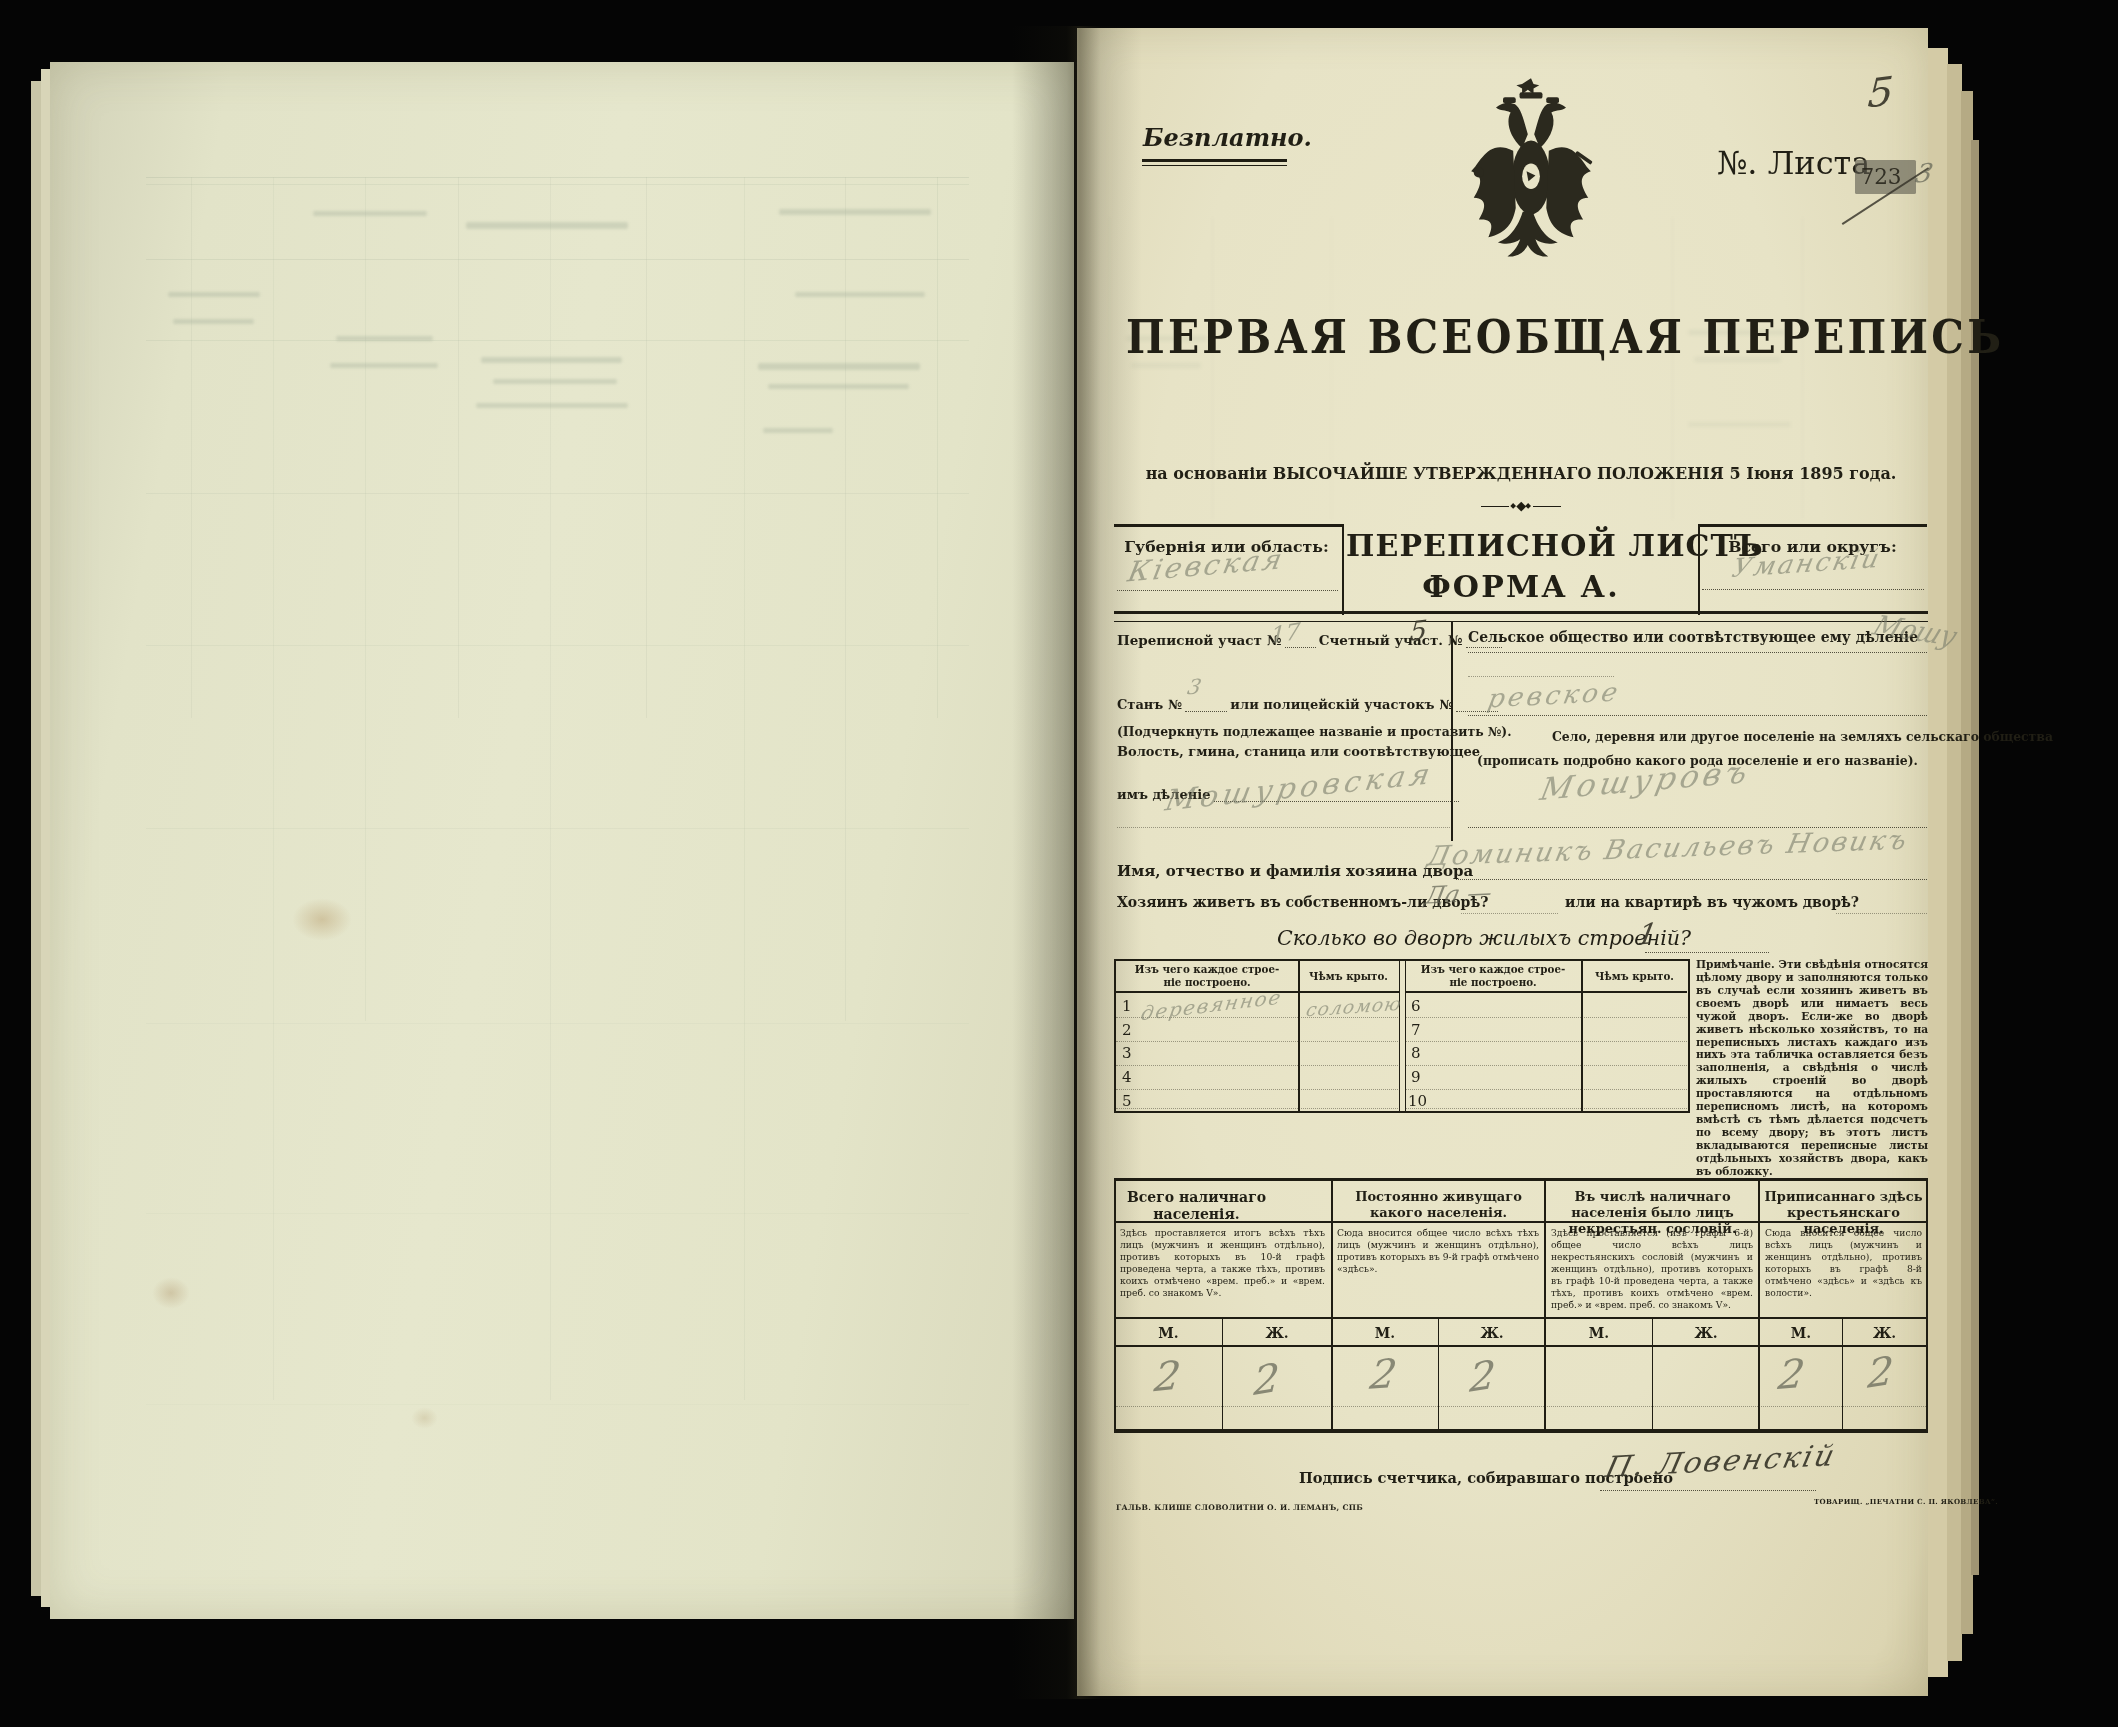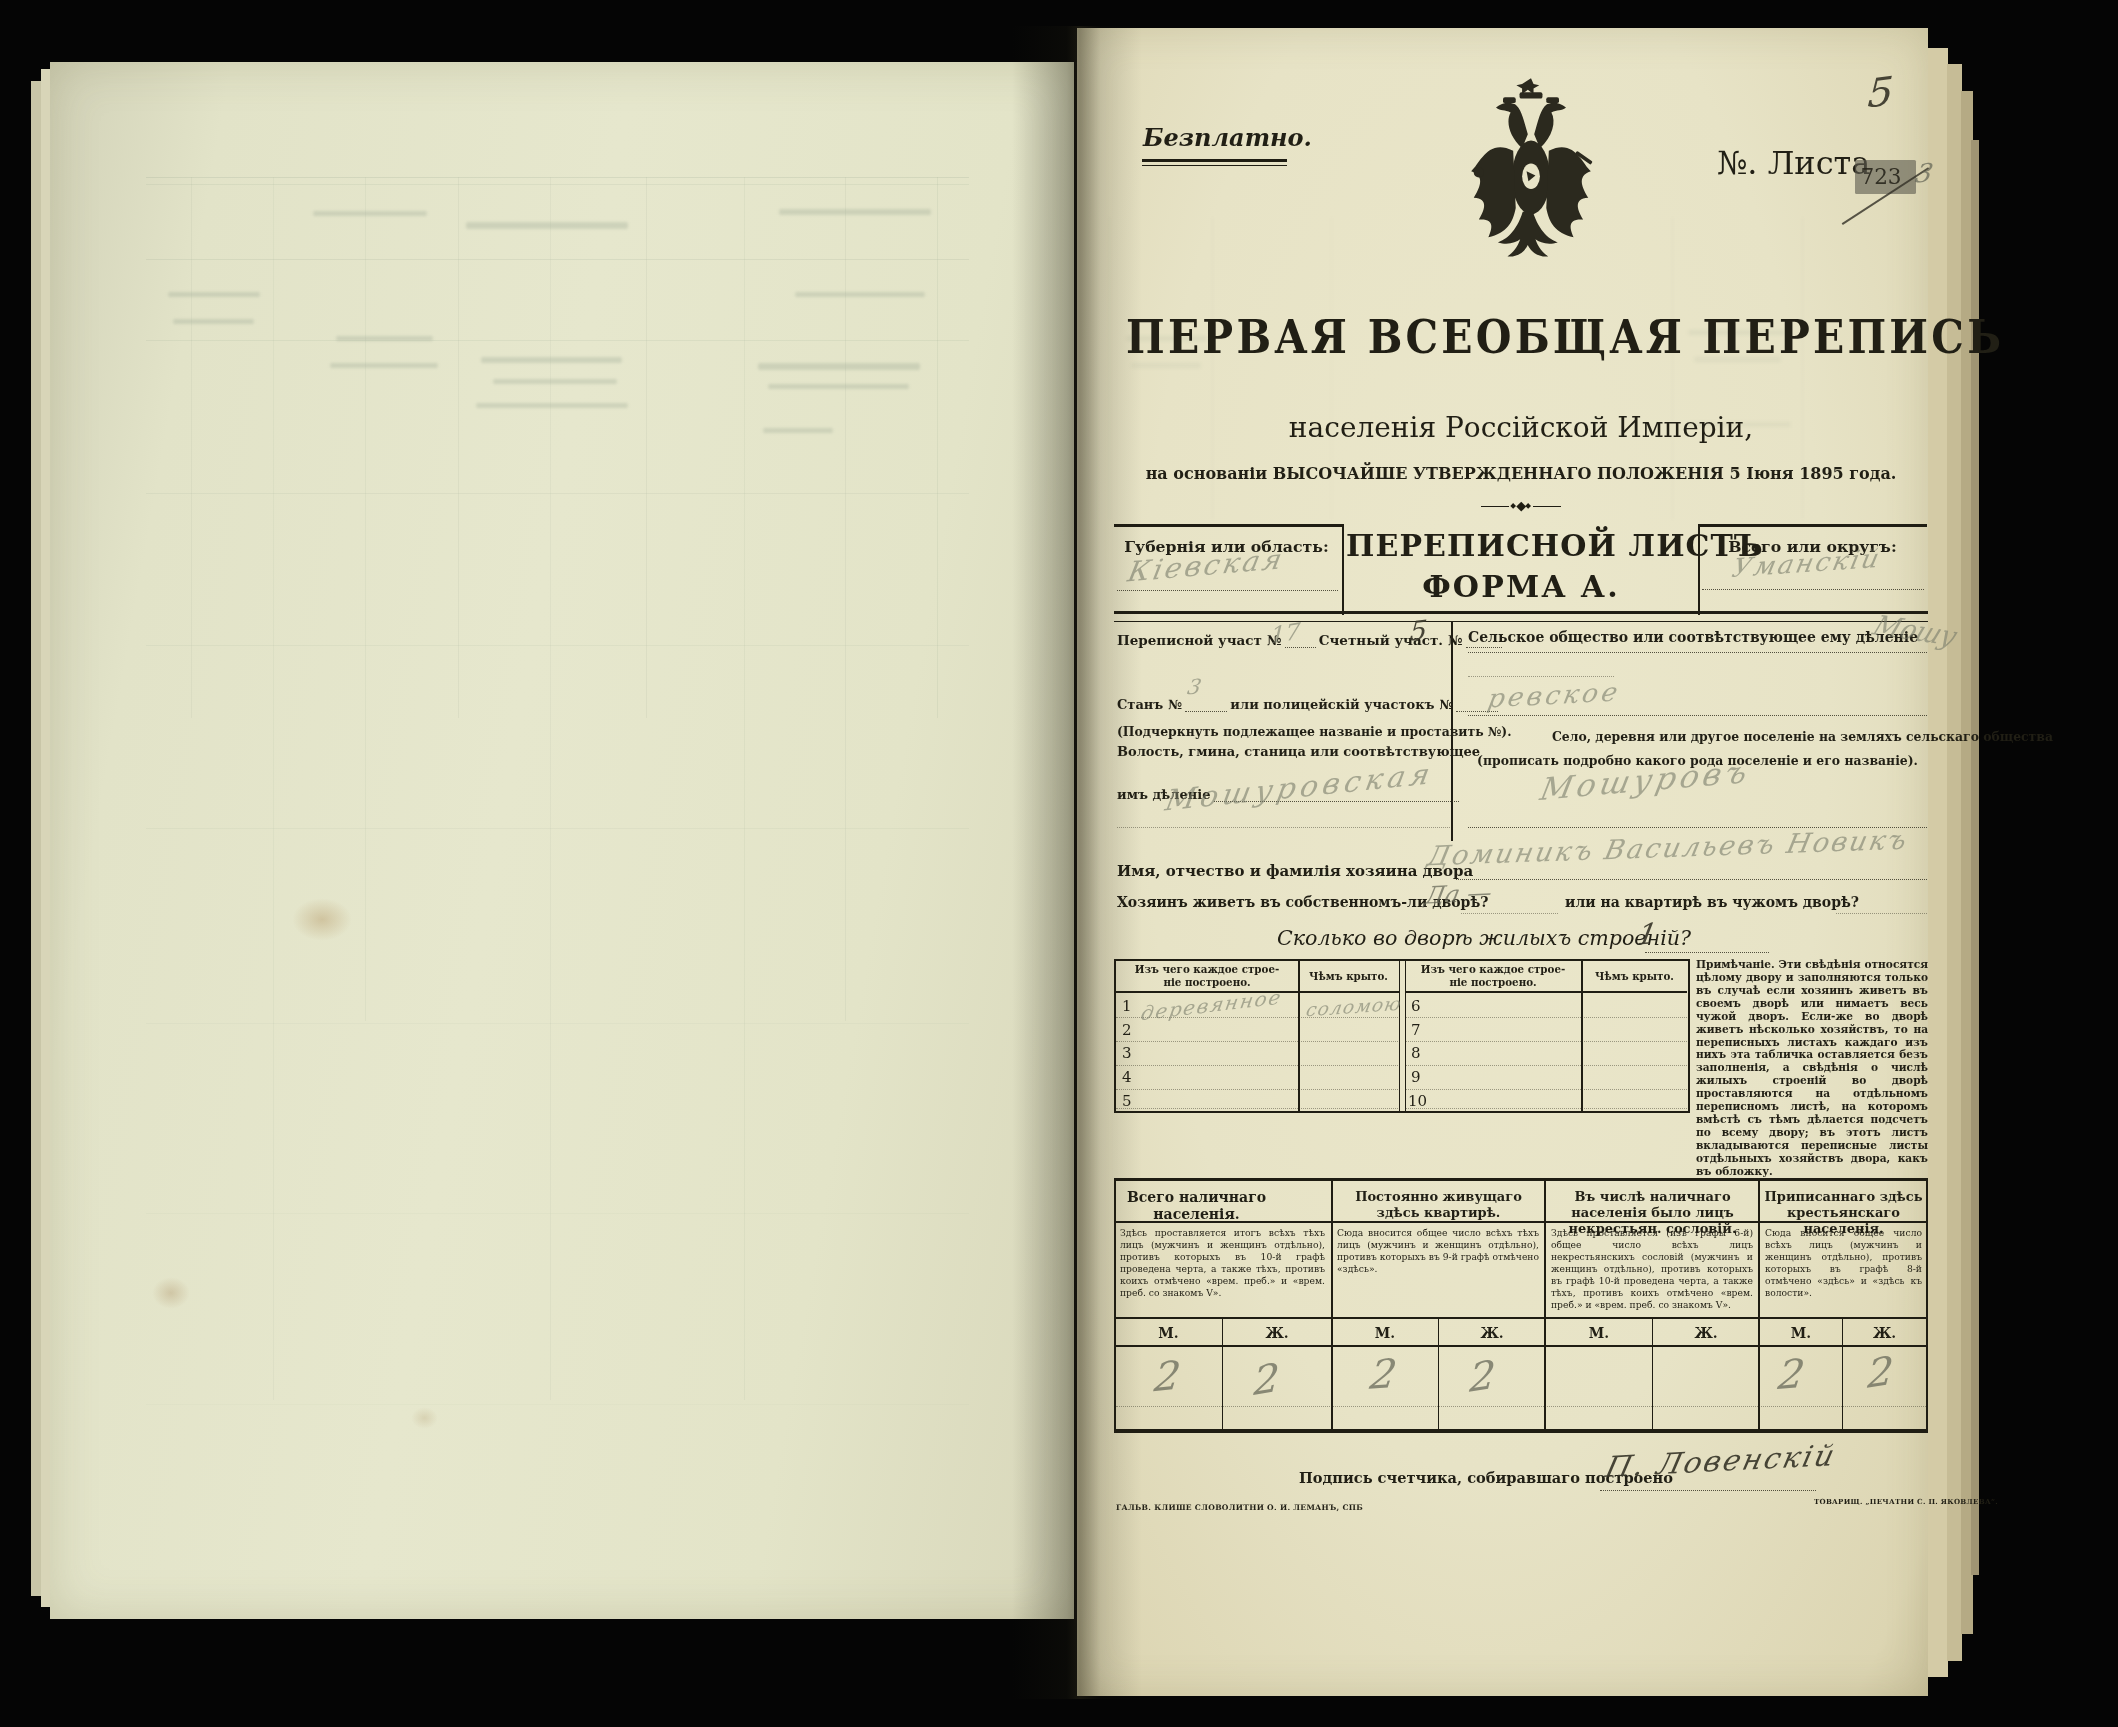--- a/index.html
+++ b/index.html
@@ -132,21 +132,20 @@
 
   <div class="t" style="left:1717px;top:144px;font-size:32px;">№. Листа</div>
   <div style="position:absolute;left:1855px;top:160px;width:61px;height:34px;background:rgba(96,93,80,.62);border-radius:1.6px;">
     <div class="t" style="left:5.4px;top:4.3px;font-size:21.6px;color:rgba(40,38,28,.9);">723</div>
   </div>
   <div class="rule" style="left:1834px;top:195px;width:103px;height:2.2px;background:rgba(50,48,38,.8);transform:rotate(-33deg);"></div>
   <div class="hw ink" style="left:1868px;top:69px;font-size:40px;transform:skewX(-10deg) rotate(-7deg);">5</div>
   <div class="hw pencil" style="left:1916px;top:158px;font-size:26px;">3</div>
 
   <div class="t b c" style="left:1126px;top:310px;width:790px;font-size:41px;letter-spacing:3.2px;transform:scaleY(1.14);transform-origin:top;">ПЕРВАЯ ВСЕОБЩАЯ ПЕРЕПИСЬ</div>
-  <div class="t c" style="left:1126px;top:411px;width:790px;font-size:28px;">населенія Россійской Имперіи,</div>
   <div class="t b c" style="left:1126px;top:464px;width:790px;font-size:16px;">на основаніи ВЫСОЧАЙШЕ УТВЕРЖДЕННАГО ПОЛОЖЕНІЯ 5 Іюня 1895 года.</div>
 
   <div style="position:absolute;left:1475px;top:501px;width:92px;height:10.8px;display:flex;align-items:center;justify-content:center;">
     <div style="width:28px;height:1.6px;background:#1f1d13;"></div>
     <div style="width:4.3px;height:4.3px;background:#1f1d13;transform:rotate(45deg);margin:0 2.2px;"></div>
     <div style="width:6.5px;height:6.5px;background:#1f1d13;transform:rotate(45deg);"></div>
     <div style="width:4.3px;height:4.3px;background:#1f1d13;transform:rotate(45deg);margin:0 2.2px;"></div>
     <div style="width:28px;height:1.6px;background:#1f1d13;"></div>
   </div>
 
@@ -271,21 +270,21 @@
 
 
   <div class="rule" style="left:1114px;top:1178px;width:814px;height:3.2px;"></div>
   <div class="rule" style="left:1114px;top:1178px;width:1.6px;height:254px;"></div>
   <div class="rule" style="left:1926px;top:1178px;width:1.6px;height:254px;"></div>
   <div class="rule" style="left:1331px;top:1178px;width:1.6px;height:254px;"></div>
   <div class="rule" style="left:1544px;top:1178px;width:1.6px;height:254px;"></div>
   <div class="rule" style="left:1758px;top:1178px;width:1.6px;height:254px;"></div>
 
   <div class="cell t b c" style="left:1092px;top:1189px;width:209px;font-size:14px;white-space:normal;">Всего наличнаго населенія.</div>
-  <div class="cell t b c" style="left:1335px;top:1189px;width:207px;font-size:13px;white-space:normal;">Постоянно живущаго здѣсь квартирѣ.</div>
+  <div class="cell t b c" style="left:1335px;top:1189px;width:207px;font-size:13px;white-space:normal;">Постоянно живущаго какого населенія.</div>
   <div class="cell t b c" style="left:1549px;top:1189px;width:207px;font-size:13px;white-space:normal;">Въ числѣ наличнаго населенія было лицъ некрестьян. сословій.</div>
   <div class="cell t b c" style="left:1763px;top:1189px;width:161px;font-size:13px;white-space:normal;">Приписаннаго здѣсь крестьянскаго населенія.</div>
 
   <div class="rule" style="left:1114px;top:1221px;width:814px;height:2.2px;"></div>
 
   <div class="cell t j" style="left:1120px;top:1227px;width:205px;font-size:9.2px;line-height:1.3;">Здѣсь проставляется итогъ всѣхъ тѣхъ лицъ (мужчинъ и женщинъ отдѣльно), противъ которыхъ въ 10-й графѣ проведена черта, а также тѣхъ, противъ коихъ отмѣчено «врем. преб.» и «врем. преб. со знакомъ V».</div>
   <div class="cell t j" style="left:1337px;top:1227px;width:202px;font-size:9.2px;line-height:1.3;">Сюда вносится общее число всѣхъ тѣхъ лицъ (мужчинъ и женщинъ отдѣльно), противъ которыхъ въ 9-й графѣ отмѣчено «здѣсь».</div>
   <div class="cell t j" style="left:1551px;top:1227px;width:202px;font-size:9.2px;line-height:1.3;">Здѣсь проставляется (изъ графы 6-й) общее число всѣхъ лицъ некрестьянскихъ сословій (мужчинъ и женщинъ отдѣльно), противъ которыхъ въ графѣ 10-й проведена черта, а также тѣхъ, противъ коихъ отмѣчено «врем. преб.» и «врем. преб. со знакомъ V».</div>
   <div class="cell t j" style="left:1765px;top:1227px;width:157px;font-size:9.2px;line-height:1.3;">Сюда вносится общее число всѣхъ лицъ (мужчинъ и женщинъ отдѣльно), противъ которыхъ въ графѣ 8-й отмѣчено «здѣсь» и «здѣсь къ волости».</div>
 

